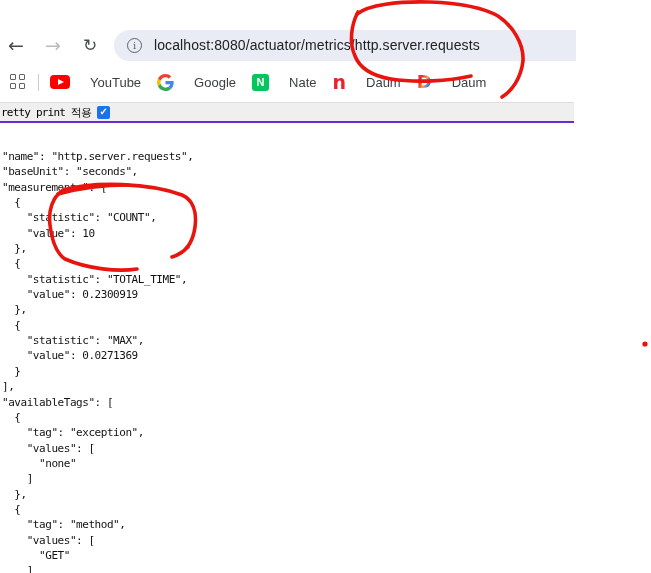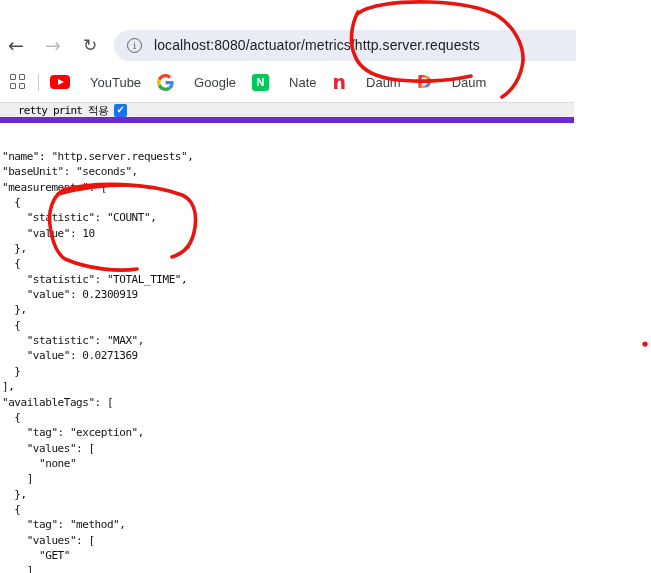--- a/index.html
+++ b/index.html
@@ -138,24 +138,24 @@
     flex: none;
   }
 
   
   .pretty-bar {
     position: absolute;
     top: 102px; left: 0;
     width: 574px; height: 21px;
     background: #efefef;
     border-top: 1px solid #dcdcdc;
-    border-bottom: 6px solid #6d28d9;
-    display: flex;
-    align-items: center;
-    padding-left: 18px;
+    border-bottom: 2px solid #6d28d9;
+    display: flex;
+    align-items: center;
+    padding-left: 1px;
   }
   .pretty-label {
     font-family: "DejaVu Sans Mono", monospace;
     font-size: 11px;
     letter-spacing: -0.8px;
     color: #000;
     white-space: nowrap;
   }
   .pretty-checkbox {
     width: 13px; height: 13px;

